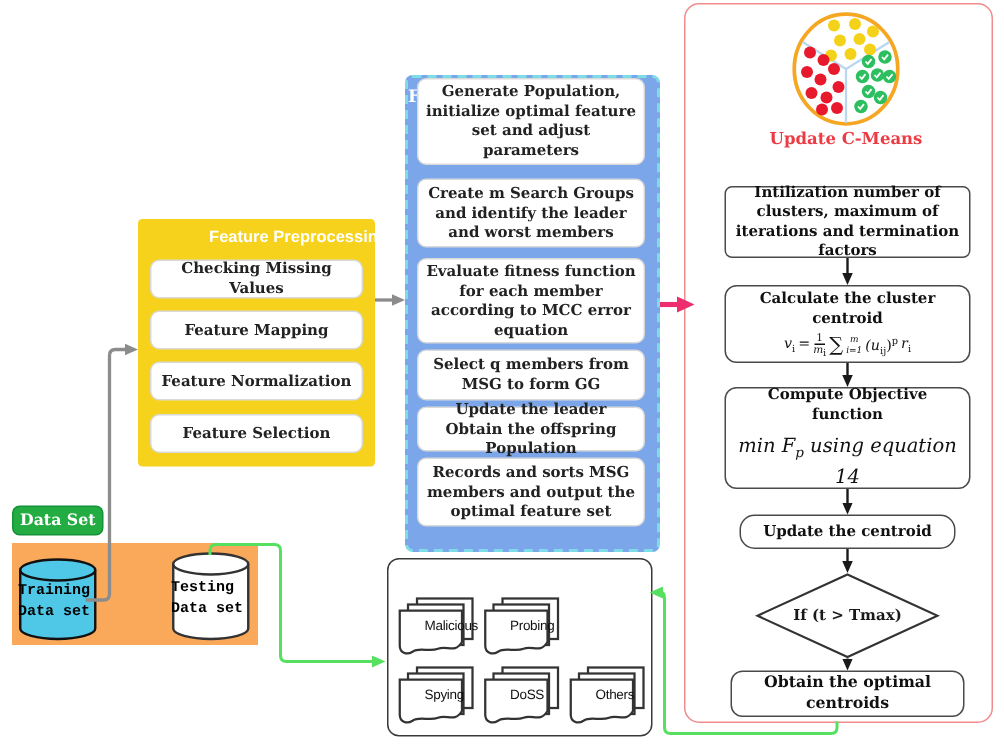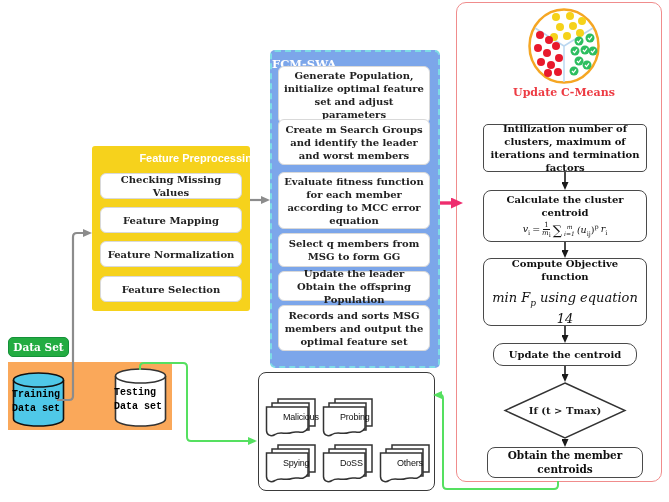--- a/index.html
+++ b/index.html
@@ -146,21 +146,21 @@
   <div class="abs panel-yellow">
     <div class="title">Feature Preprocessing</div>
     <div class="wbox" style="top:27px">Checking Missing Values</div>
     <div class="wbox" style="top:61px">Feature Mapping</div>
     <div class="wbox" style="top:95px">Feature Normalization</div>
     <div class="wbox" style="top:130px">Feature Selection</div>
   </div>
 
   <div class="abs panel-blue">
     <div class="title">FCM-SWA</div>
-    <div class="wbox" style="top:14px;height:58px">Generate Population, initialize optimal feature set and adjust parameters</div>
+    <div class="wbox" style="top:0;height:58px">Generate Population, initialize optimal feature set and adjust parameters</div>
     <div class="wbox" style="top:67px;height:46px">Create m Search Groups and identify the leader and worst members</div>
     <div class="wbox" style="top:120px;height:57px">Evaluate fitness function for each member according to MCC error equation</div>
     <div class="wbox" style="top:181px;height:34px">Select q members from MSG to form GG</div>
     <div class="wbox pre" style="top:219px;height:30px">Update the leader
 Obtain the offspring Population</div>
     <div class="wbox" style="top:253px;height:46px">Records and sorts MSG members and output the optimal feature set</div>
   </div>
 
   <div class="abs panel-red"></div>
 
@@ -257,21 +257,21 @@
     <div class="obj-line"><span>min F</span><sub>p</sub><span> using equation 14</span></div>
   </div>
 
   <div class="rbox" style="left:493px;top:343px;width:144px;height:23px;border-radius:10px">Update the centroid</div>
 
   <svg class="diamond-svg" width="124" height="57" viewBox="0 0 124 57">
     <polygon points="62,1 122,28.5 62,56 2,28.5" fill="#fff" stroke="#333" stroke-width="1.4"></polygon>
   </svg>
   <div class="diamond-label">If (t &gt; Tmax)</div>
 
-  <div class="rbox" style="left:487px;top:447px;width:156px;height:31px;border-radius:8px;font-size:10.5px">Obtain the member centroids</div>
+  <div class="rbox" style="left:487px;top:447px;width:156px;height:31px;border-radius:8px;font-size:10.5px">Obtain the optimal centroids</div>
 
   <div class="abs panel-detect">
 
     <div class="doc" style="left:6px;top:24px">
       <svg width="52" height="44" viewBox="0 0 52 44">
           <g fill="#fff" stroke="#333" stroke-width="1.5">
         <rect x="13" y="2" width="37" height="27"></rect>
             <rect x="7" y="6" width="37" height="27"></rect>
         <path d="M1.5,10 L43,10 L43,31 C38,39 33,33 27,35.5 C21,38 15,34 10,37.5 C6,40 1.5,38 1.5,33.5 Z"></path>
       </g>

